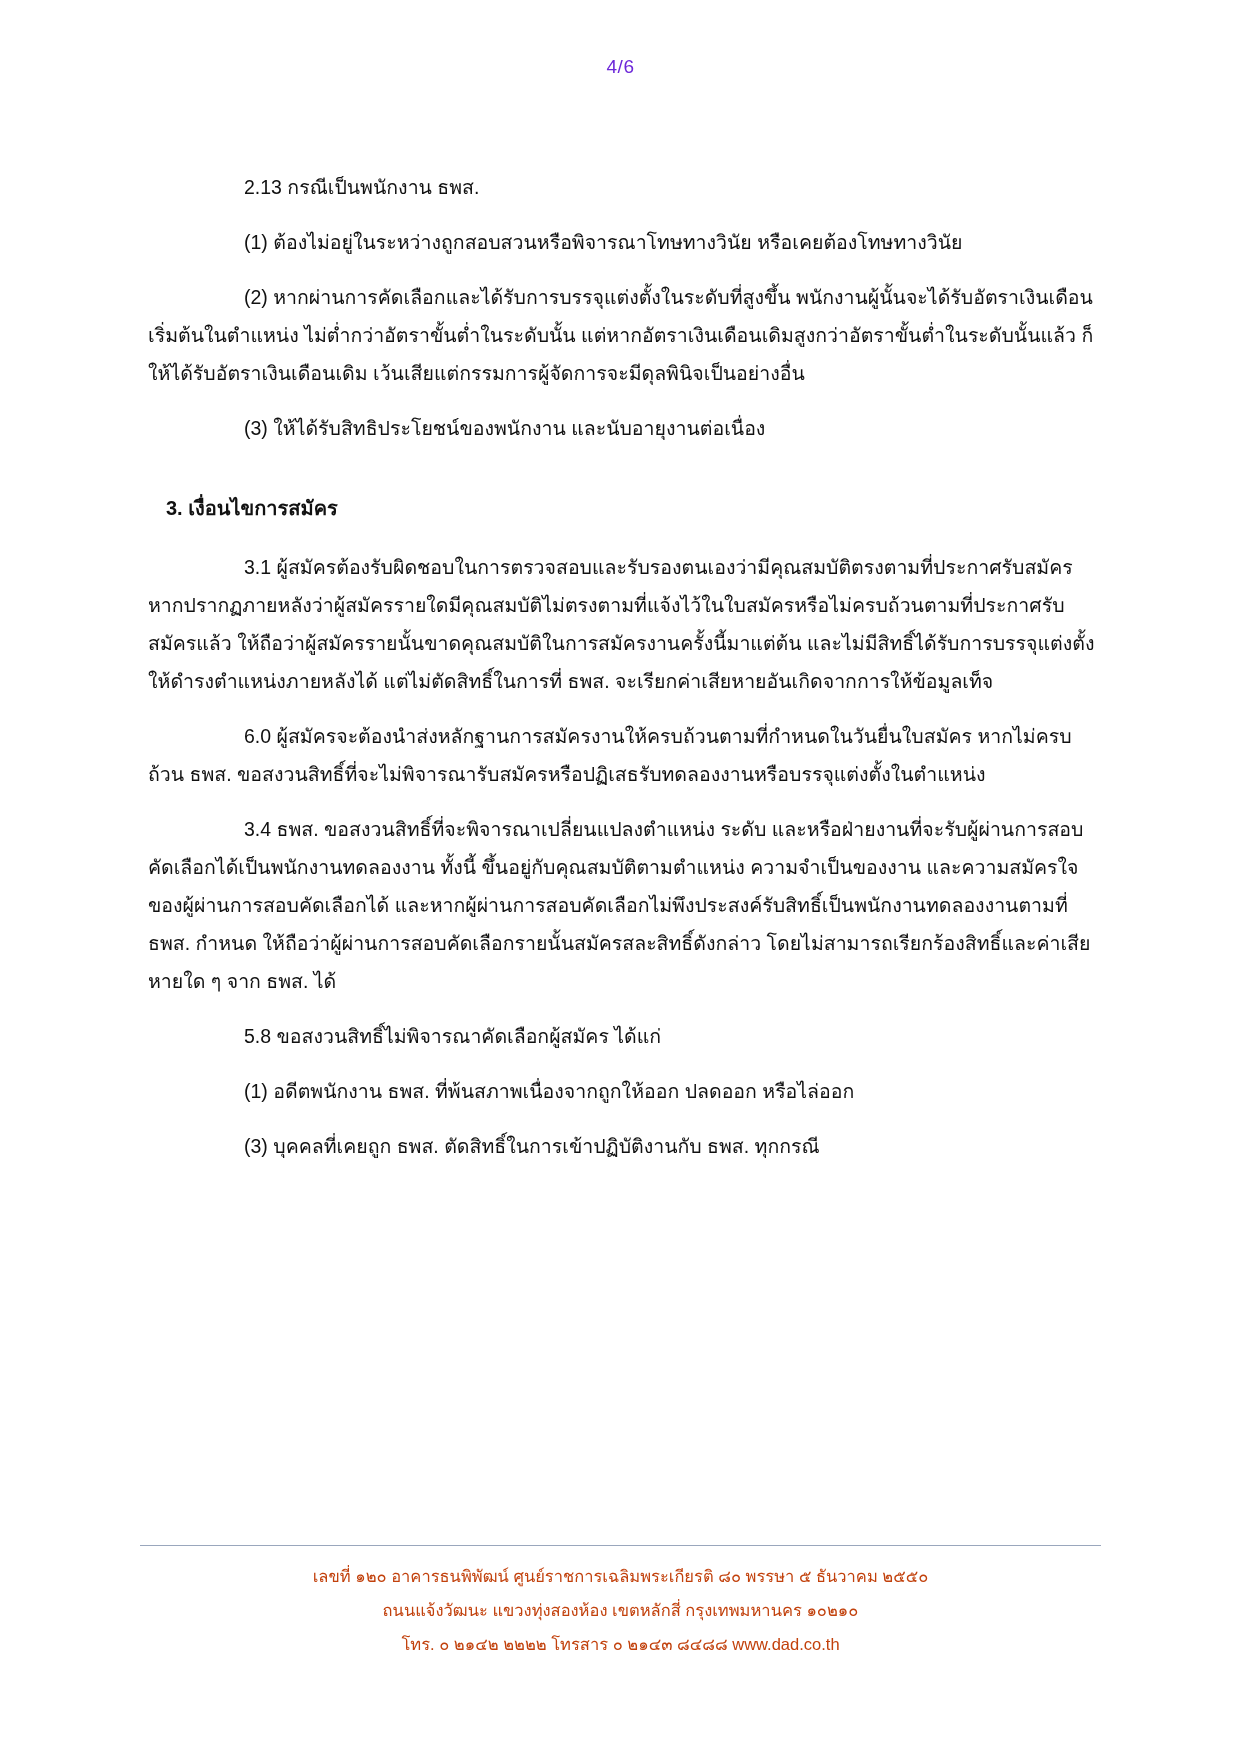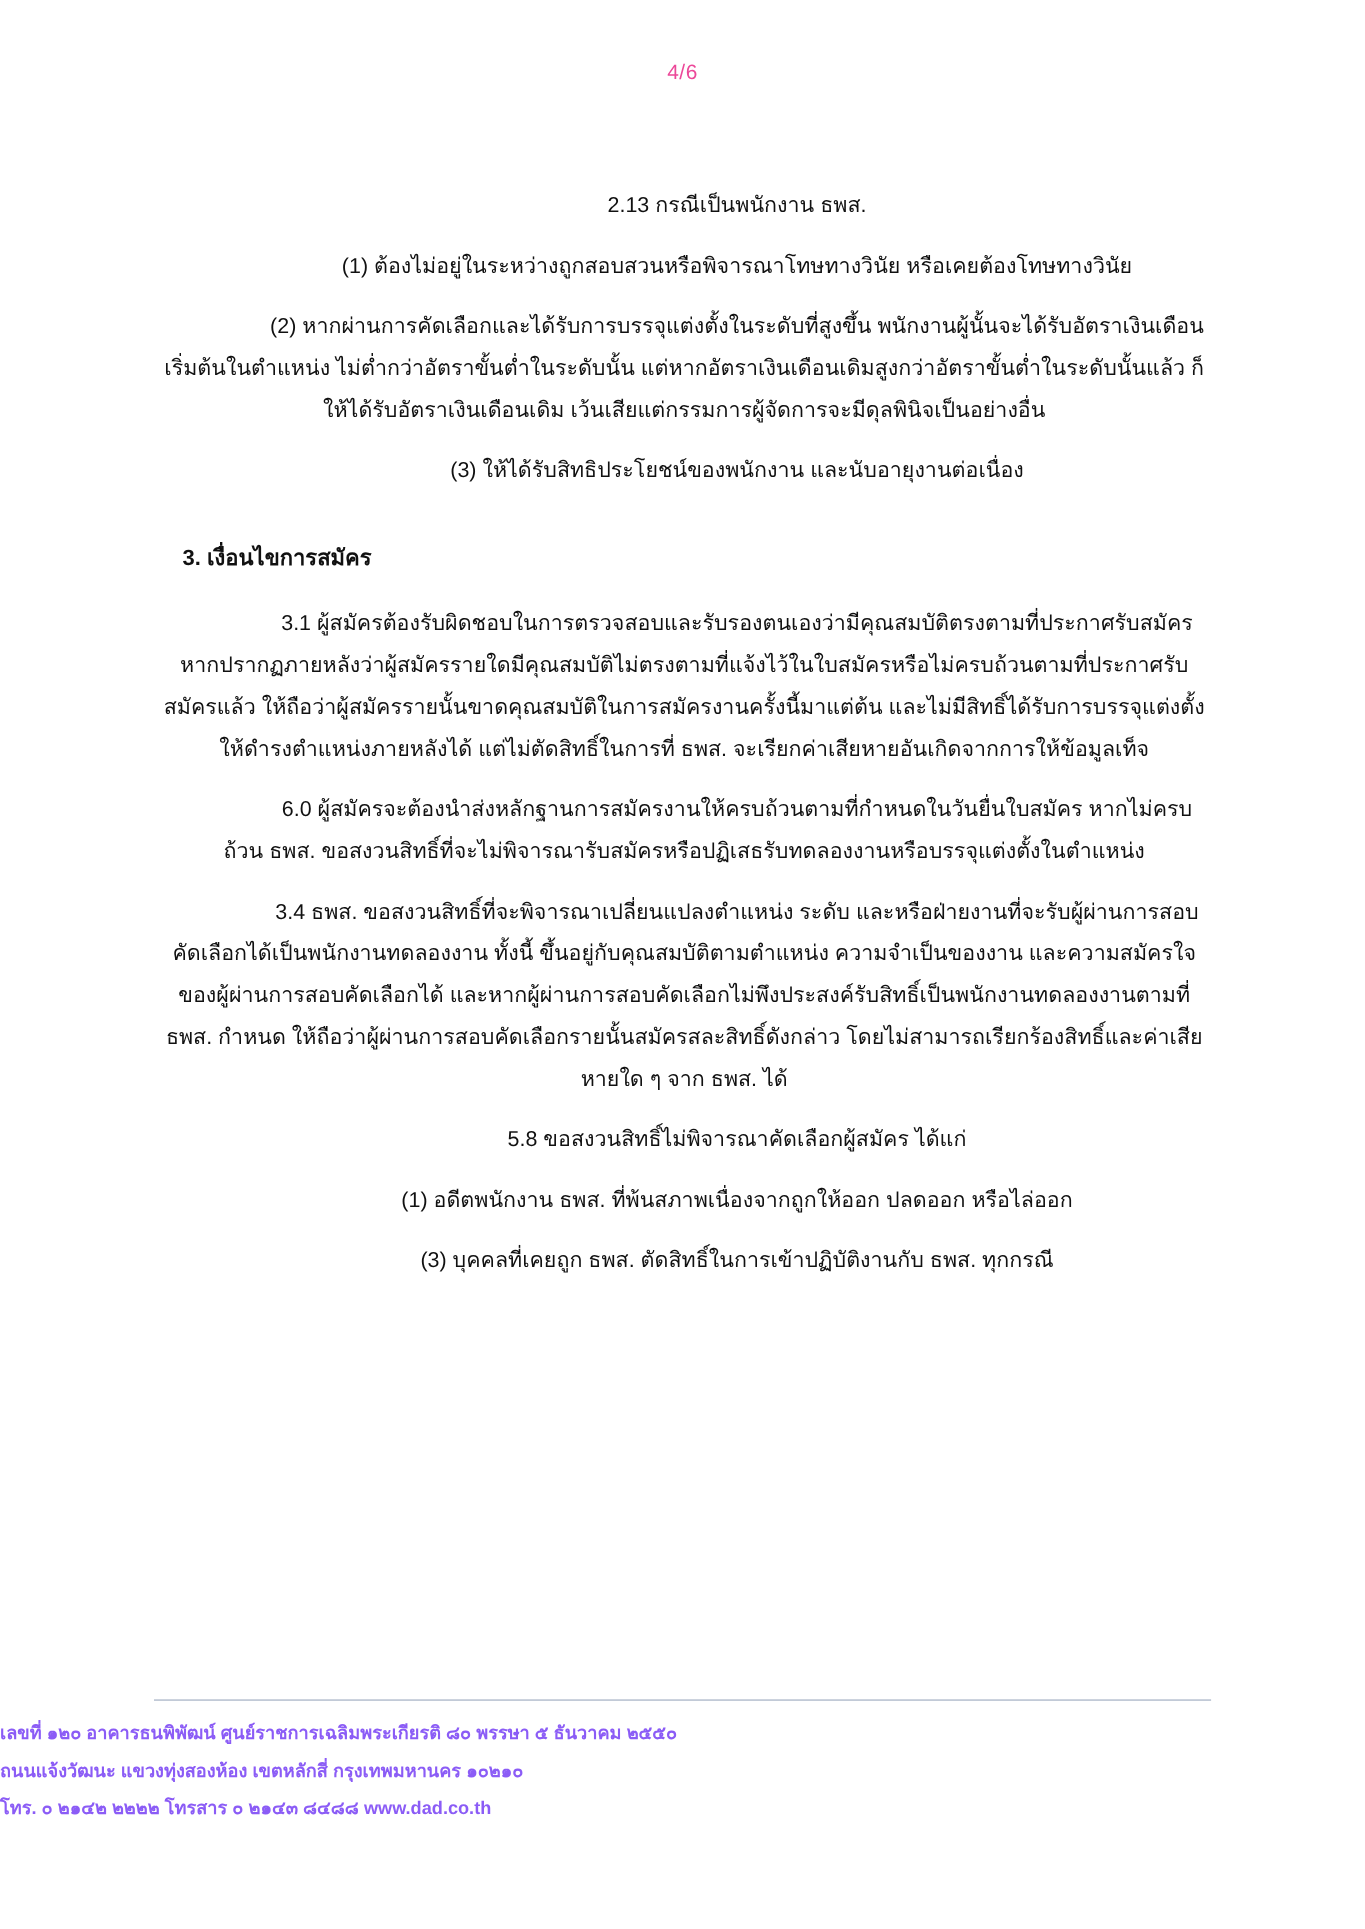--- a/index.html
+++ b/index.html
@@ -20,35 +20,35 @@
     box-sizing: border-box;
     overflow: hidden;
   }
   .page-number {
     position: absolute;
     top: 56px;
     left: 0;
     width: 100%;
     text-align: center;
     font-size: 19px;
-    color: #ec4899;
+    color: #6d28d9;
     letter-spacing: 0.5px;
   }
   .content {
     position: absolute;
     top: 168px;
     left: 148px;
     width: 948px;
   }
   .para {
     font-size: 19.5px;
     line-height: 1.95;
     color: #111111;
     margin: 0 0 17px 0;
-    text-align: center;
+    text-align: left;
     word-break: break-word;
   }
   .para.indent {
     text-indent: 96px;
   }
   .heading {
     font-size: 20px;
     line-height: 1.95;
     font-weight: bold;
     margin: 42px 0 20px 0;
@@ -61,25 +61,24 @@
     right: 140px;
     top: 1545px;
     height: 1px;
     background: #9aa7bd;
   }
   .footer {
     position: absolute;
     left: 0;
     right: 0;
     top: 1560px;
-    text-align: left;
-    color: #8b5cf6;
+    text-align: center;
+    color: #c2410c;
     font-size: 16.5px;
     line-height: 2.05;
-    font-weight: bold;
   }
   .footer div {
     white-space: nowrap;
   }
 </style>
 </head>
 <body>
 
 <div class="page">
 

